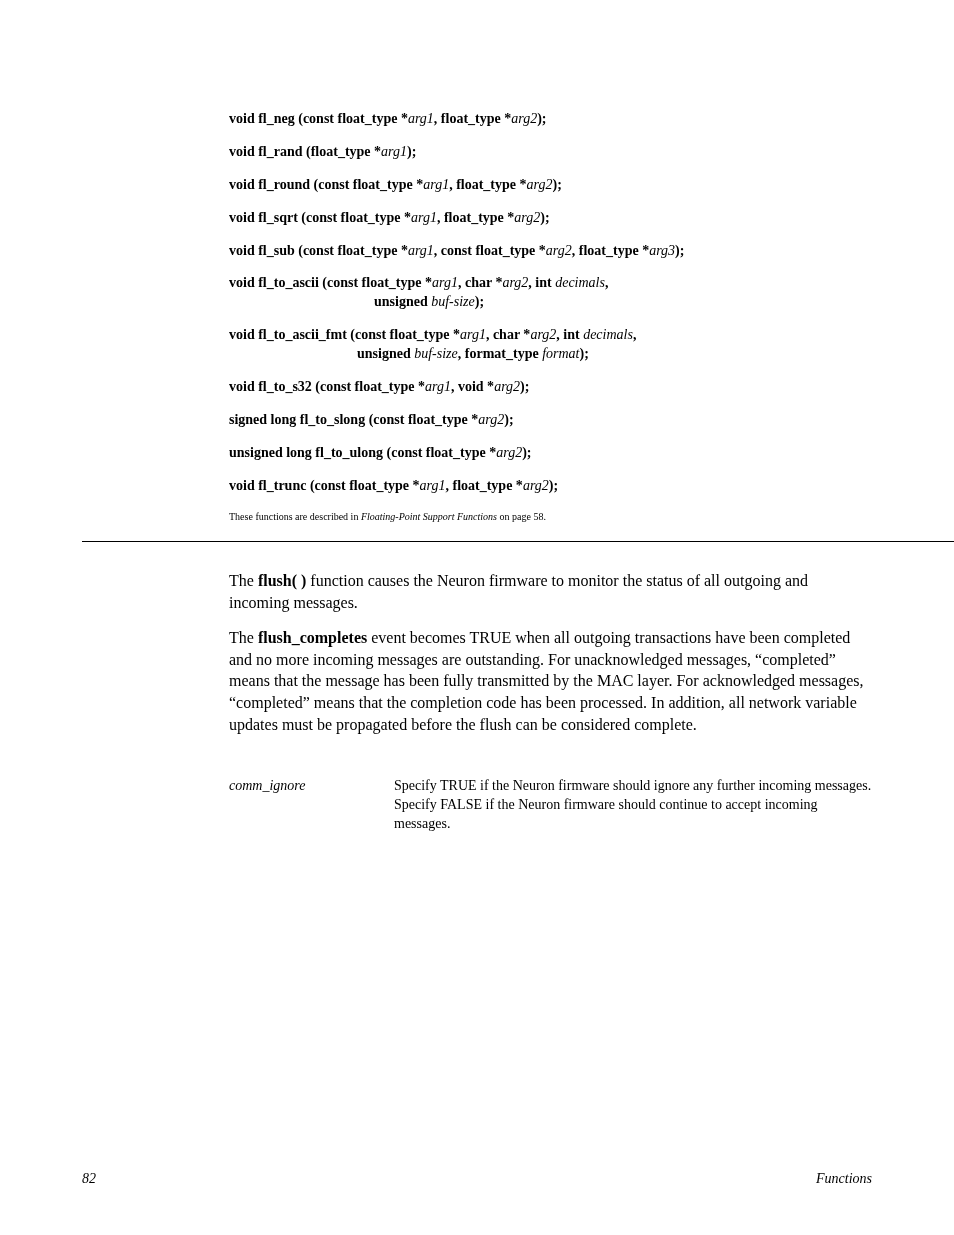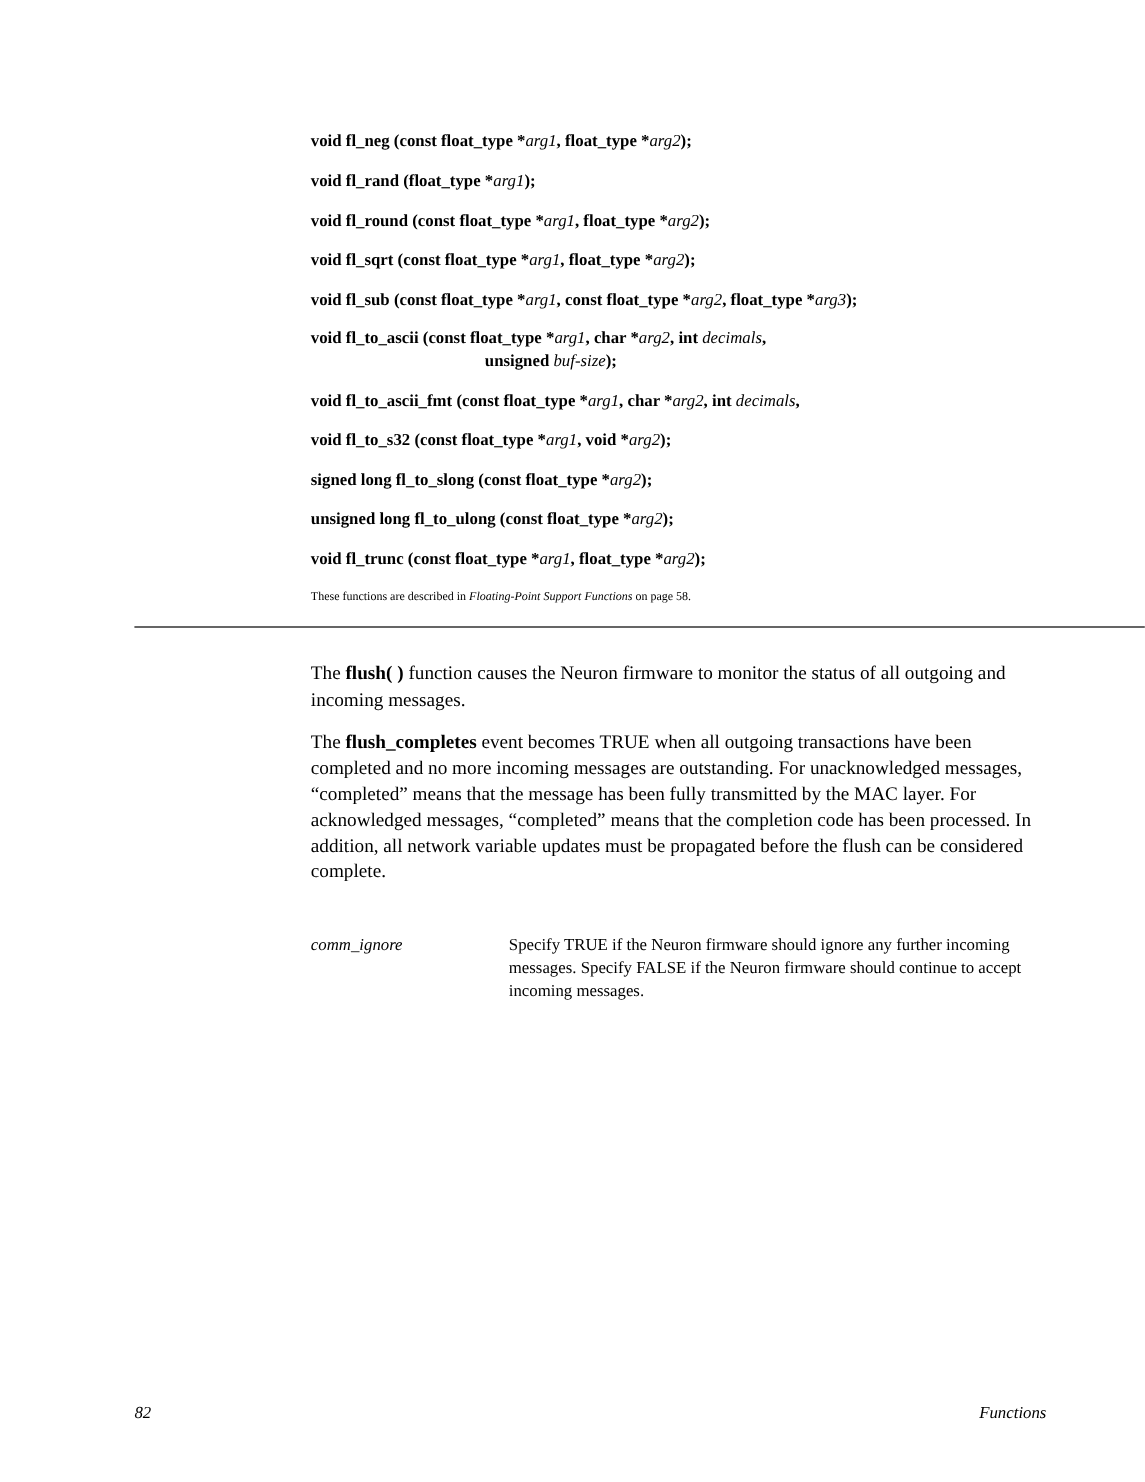--- a/index.html
+++ b/index.html
@@ -11,21 +11,20 @@
     width: 954px;
     height: 1235px;
     position: relative;
     box-sizing: border-box;
   }
   .page {
     padding: 110px 82px 76px 132px;
     box-sizing: border-box;
     height: 100%;
     position: relative;
-    margin-left: 30px;
   }
   .content {
     margin-left: 97px;
     font-size: 14px;
     line-height: 1.35;
   }
   .sig {
     margin-bottom: 14px;
   }
   .sig .b { font-weight: bold; }
@@ -114,20 +113,23 @@
 
     <div class="sig">
       <span class="b">void fl_to_ascii (const float_type *</span><span class="i">arg1</span><span class="b">, char *</span><span class="i">arg2</span><span class="b">, int </span><span class="i">decimals</span><span class="b">,</span>
       <div class="sig-indent">
         <span class="b">unsigned </span><span class="i">buf-size</span><span class="b">);</span>
       </div>
     </div>
 
     <div class="sig">
       <span class="b">void fl_to_ascii_fmt (const float_type *</span><span class="i">arg1</span><span class="b">,  char *</span><span class="i">arg2</span><span class="b">,  int </span><span class="i">decimals</span><span class="b">,</span>
+      <div class="sig-indent2">
+        <span class="b">unsigned </span><span class="i">buf-size</span><span class="b">,  format_type </span><span class="i">format</span><span class="b">);</span>
+      </div>
     </div>
 
     <div class="sig">
       <span class="b">void fl_to_s32 (const float_type *</span><span class="i">arg1</span><span class="b">, void *</span><span class="i">arg2</span><span class="b">);</span>
     </div>
 
     <div class="sig">
       <span class="b">signed long fl_to_slong (const float_type *</span><span class="i">arg2</span><span class="b">);</span>
     </div>
 

